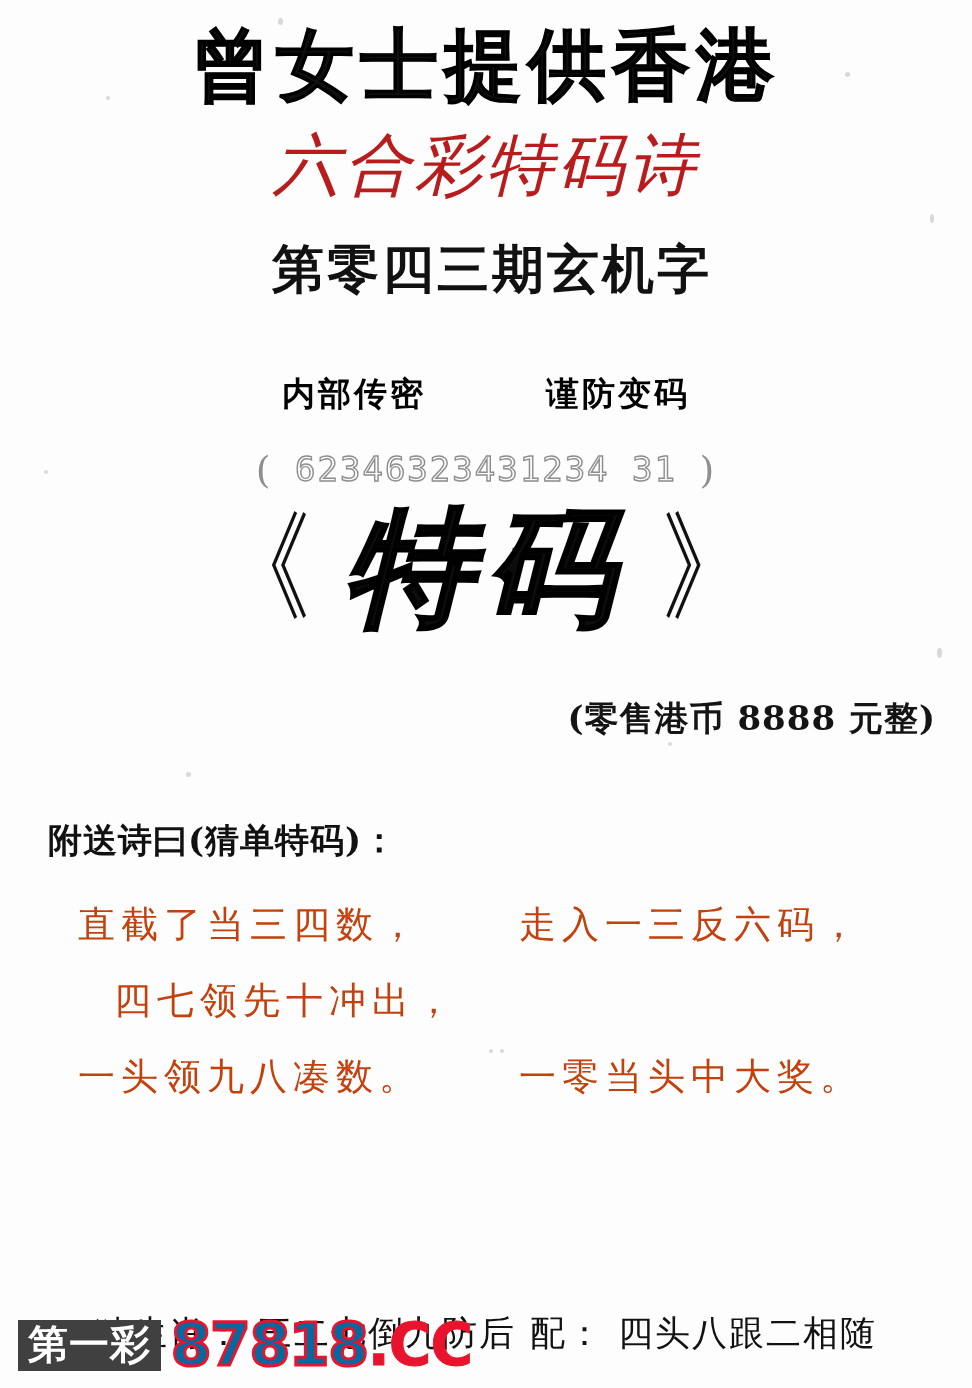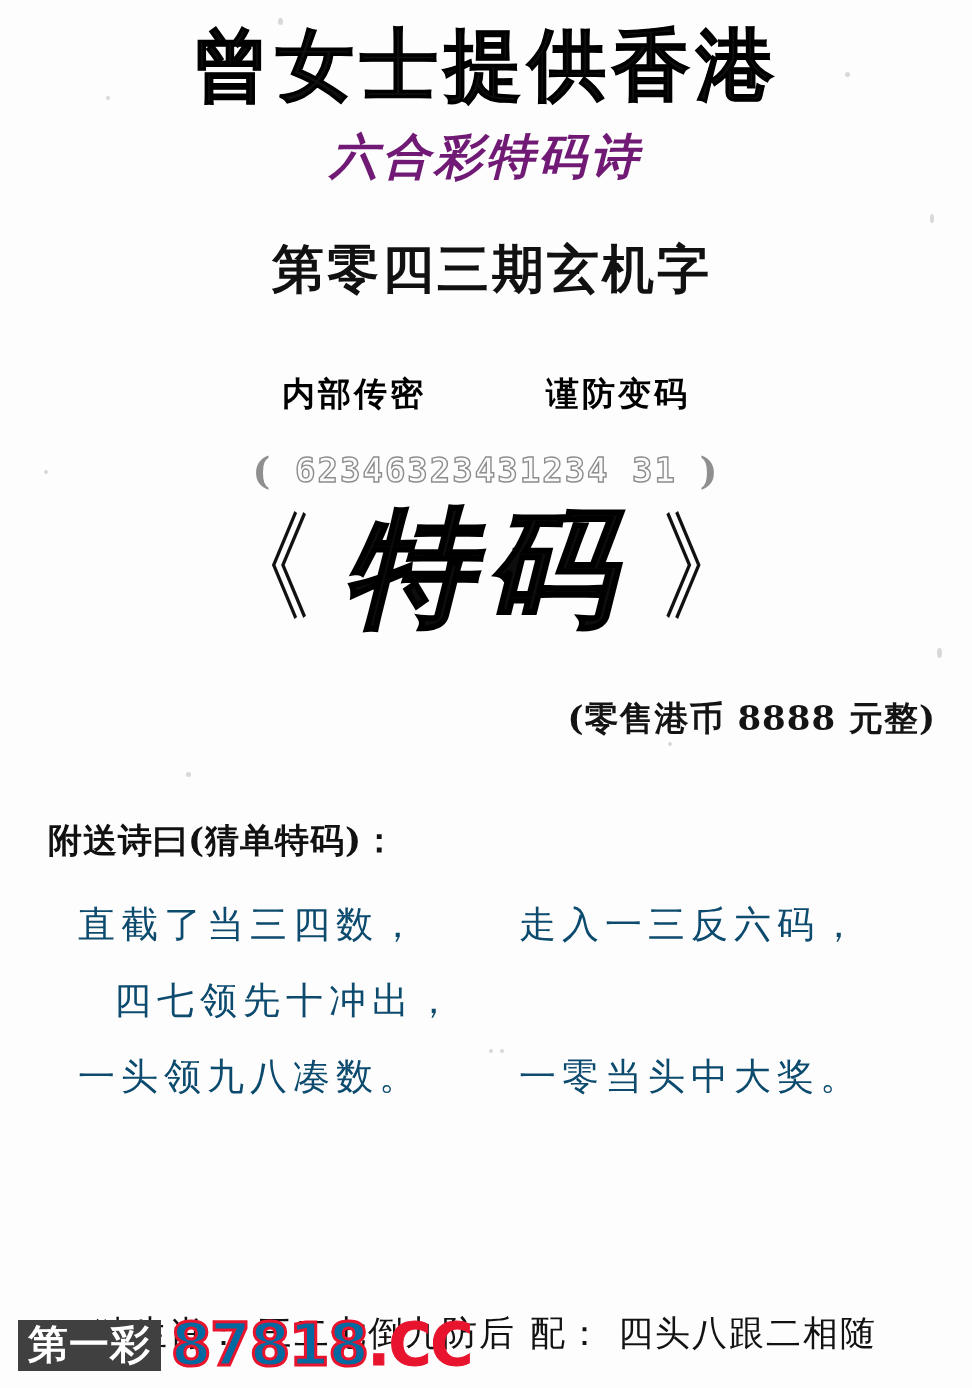--- a/index.html
+++ b/index.html
@@ -39,25 +39,25 @@
     letter-spacing: 6px;
     color: #101010;
     font-family: "DejaVu Serif", "Liberation Serif", serif;
     -webkit-text-stroke: 1px #000;
   }
   .line2 {
     position: absolute;
     top: 132px;
     left: 0;
     right: 0;
-    font-size: 48px;
-    line-height: 1;
-    font-weight: bold;
+    font-size: 67px;
+    line-height: 1;
+    font-weight: normal;
     letter-spacing: 4px;
-    color: #701a75;
+    color: #b91c1c;
     font-style: italic;
   }
   .line3 {
     position: absolute;
     top: 243px;
     left: 12px;
     right: 0;
     font-size: 52px;
     line-height: 1;
     font-weight: bold;
@@ -81,21 +81,21 @@
 
   .codeline {
     position: absolute;
     top: 448px;
     left: 0;
     right: 0;
     font-size: 34px;
     letter-spacing: 2px;
     color: #9a9a9a;
     font-family: "DejaVu Sans Mono", "Liberation Mono", monospace;
-    font-weight: bold;
+    font-weight: normal;
   }
   .codeline .paren {
     color: #8f8f8f;
     font-family: "DejaVu Serif", serif;
     font-size: 38px;
     vertical-align: -2px;
   }
   .codeline .digits {
     -webkit-text-stroke: 1.4px #8d8d8d;
     color: #fbfbfb;
@@ -155,21 +155,21 @@
     right: 48px;
   }
   .poem-row {
     display: flex;
     margin-bottom: 26px;
   }
   .poem-col {
     width: 50%;
     font-size: 37px;
     letter-spacing: 6px;
-    color: #0c4a6e;
+    color: #c2410c;
     white-space: nowrap;
   }
   .poem-col.right { padding-left: 36px; }
 
   .footer-line {
     position: absolute;
     top: 1310px;
     left: 0;
     right: 0;
     display: flex;

